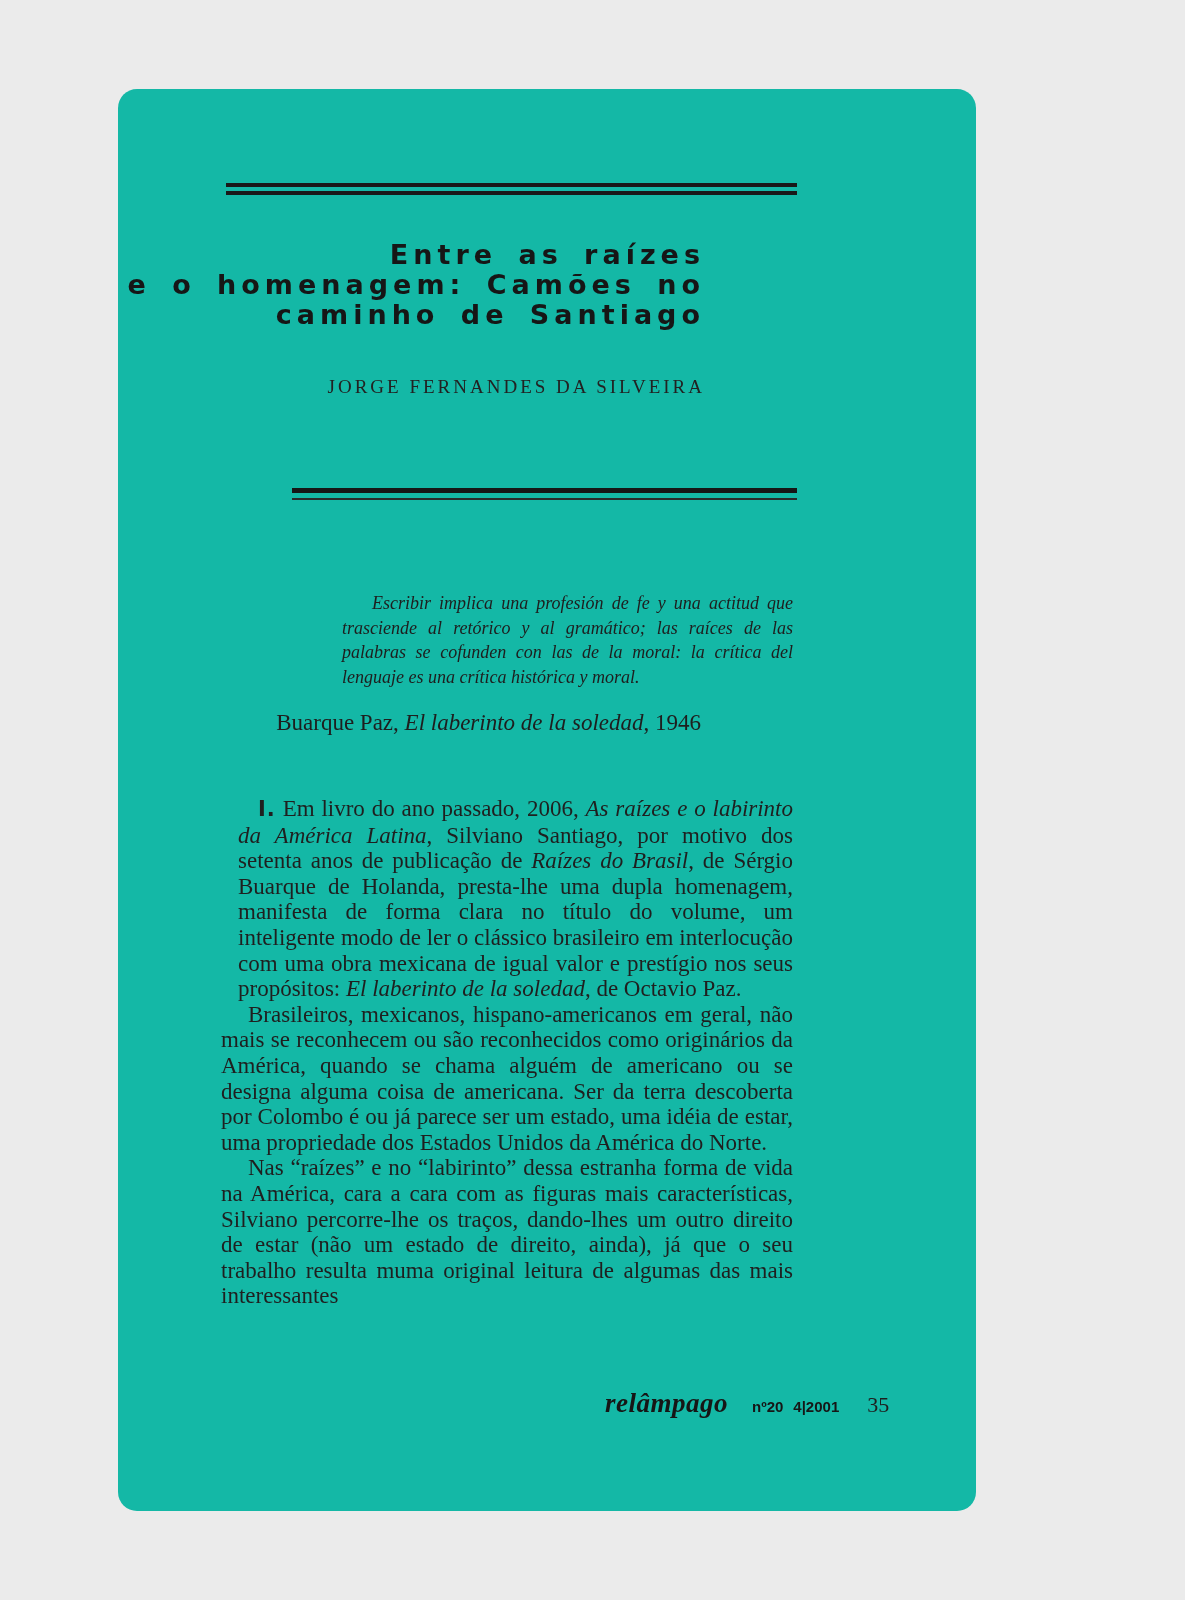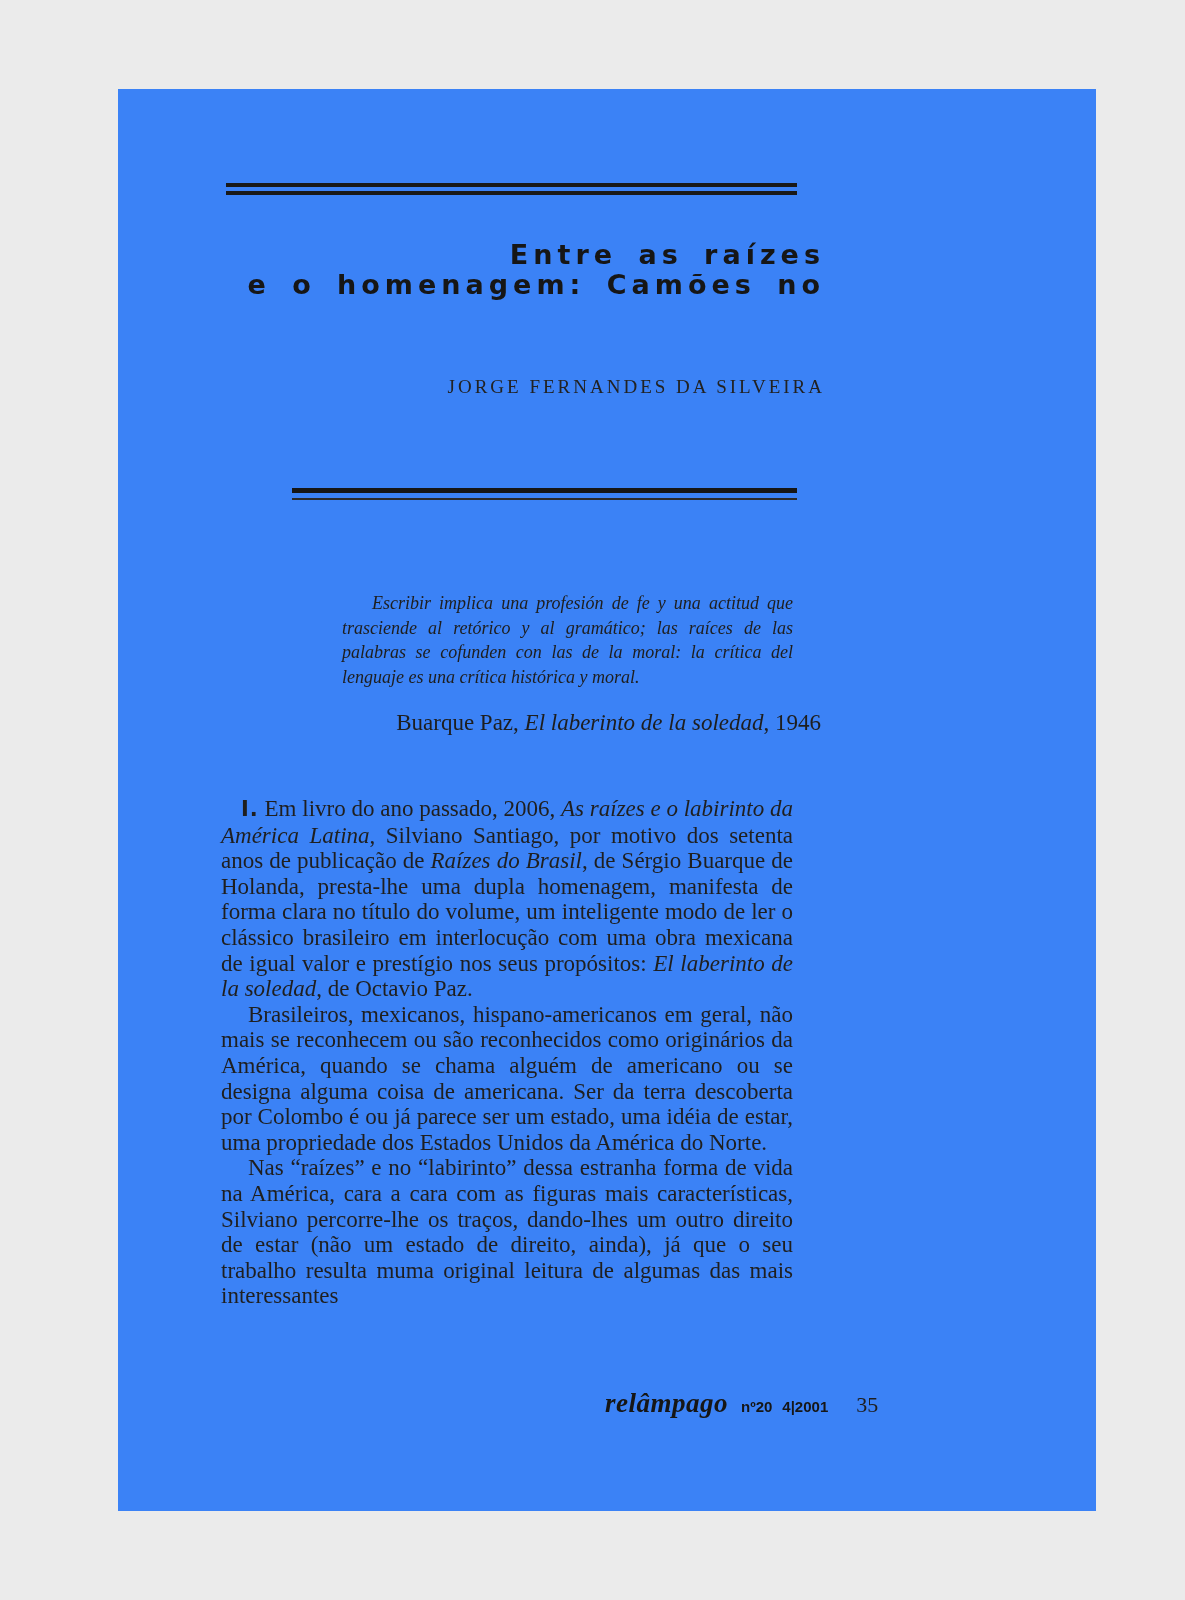--- a/index.html
+++ b/index.html
@@ -10,23 +10,24 @@
     height: 1600px;
     position: relative;
     font-family: "Liberation Serif", serif;
     color: #1c1c1c;
     -webkit-font-smoothing: antialiased;
   }
   .paper {
     position: absolute;
     left: 118px;
     top: 89px;
-    width: 978px;
+    width: 858px;
     height: 1422px;
-    background: #3b82f6;
+    background: #14b8a6;
+    border-radius: 19px;
   }
   
   .rule-top {
     position: absolute;
     left: 108px;
     top: 94px;
     width: 571px;
   }
   .rule-top .bar1 { height: 3.5px; background: #191919; }
   .rule-top .gap  { height: 4.5px; }
@@ -98,21 +99,21 @@
     position: absolute;
     left: 103px;
     top: 707px;
     width: 572px;
     font-size: 23px;
     line-height: 25.6px;
     text-align: justify;
     color: #1f1f1f;
   }
   .bodytext p { margin: 0; text-indent: 27px; }
-  .bodytext p.first { text-indent: 20px; }
+  .bodytext p.first { text-indent: 20px; margin-left: 17px; }
   .bodytext .i { font-style: italic; }
   .bodytext .lead {
     font-family: "DejaVu Sans", sans-serif;
     font-weight: 800;
     font-size: 21px;
     letter-spacing: 1px;
     font-style: normal;
   }
 
   
@@ -131,21 +132,21 @@
     letter-spacing: 0.5px;
     color: #161616;
     font-style: italic;
   }
   .footer .issue, .footer .issue-date {
     font-family: "Liberation Sans", sans-serif;
     font-weight: 700;
     font-size: 15px;
     color: #161616;
   }
-  .footer .issue { margin-left: 13px; }
+  .footer .issue { margin-left: 24px; }
   .footer .issue-date { margin-left: 10px; }
   .footer .pagenum {
     font-family: Liberation Serif, serif;
     font-size: 22px;
     margin-left: 28px;
     color: #1e1e1e;
   }
 </style>
 </head>
 <body>
@@ -154,20 +155,21 @@
 
   <div class="rule-top">
     <div class="bar1"></div>
     <div class="gap"></div>
     <div class="bar2"></div>
   </div>
 
   <div class="title">
     <div>Entre as raízes</div>
     <div>e o homenagem: Camões no</div>
+    <div>caminho de Santiago</div>
   </div>
 
   <div class="author">JORGE FERNANDES DA SILVEIRA</div>
 
   <div class="rule-mid">
     <div class="bar1"></div>
     <div class="gap"></div>
     <div class="bar2"></div>
   </div>
 

